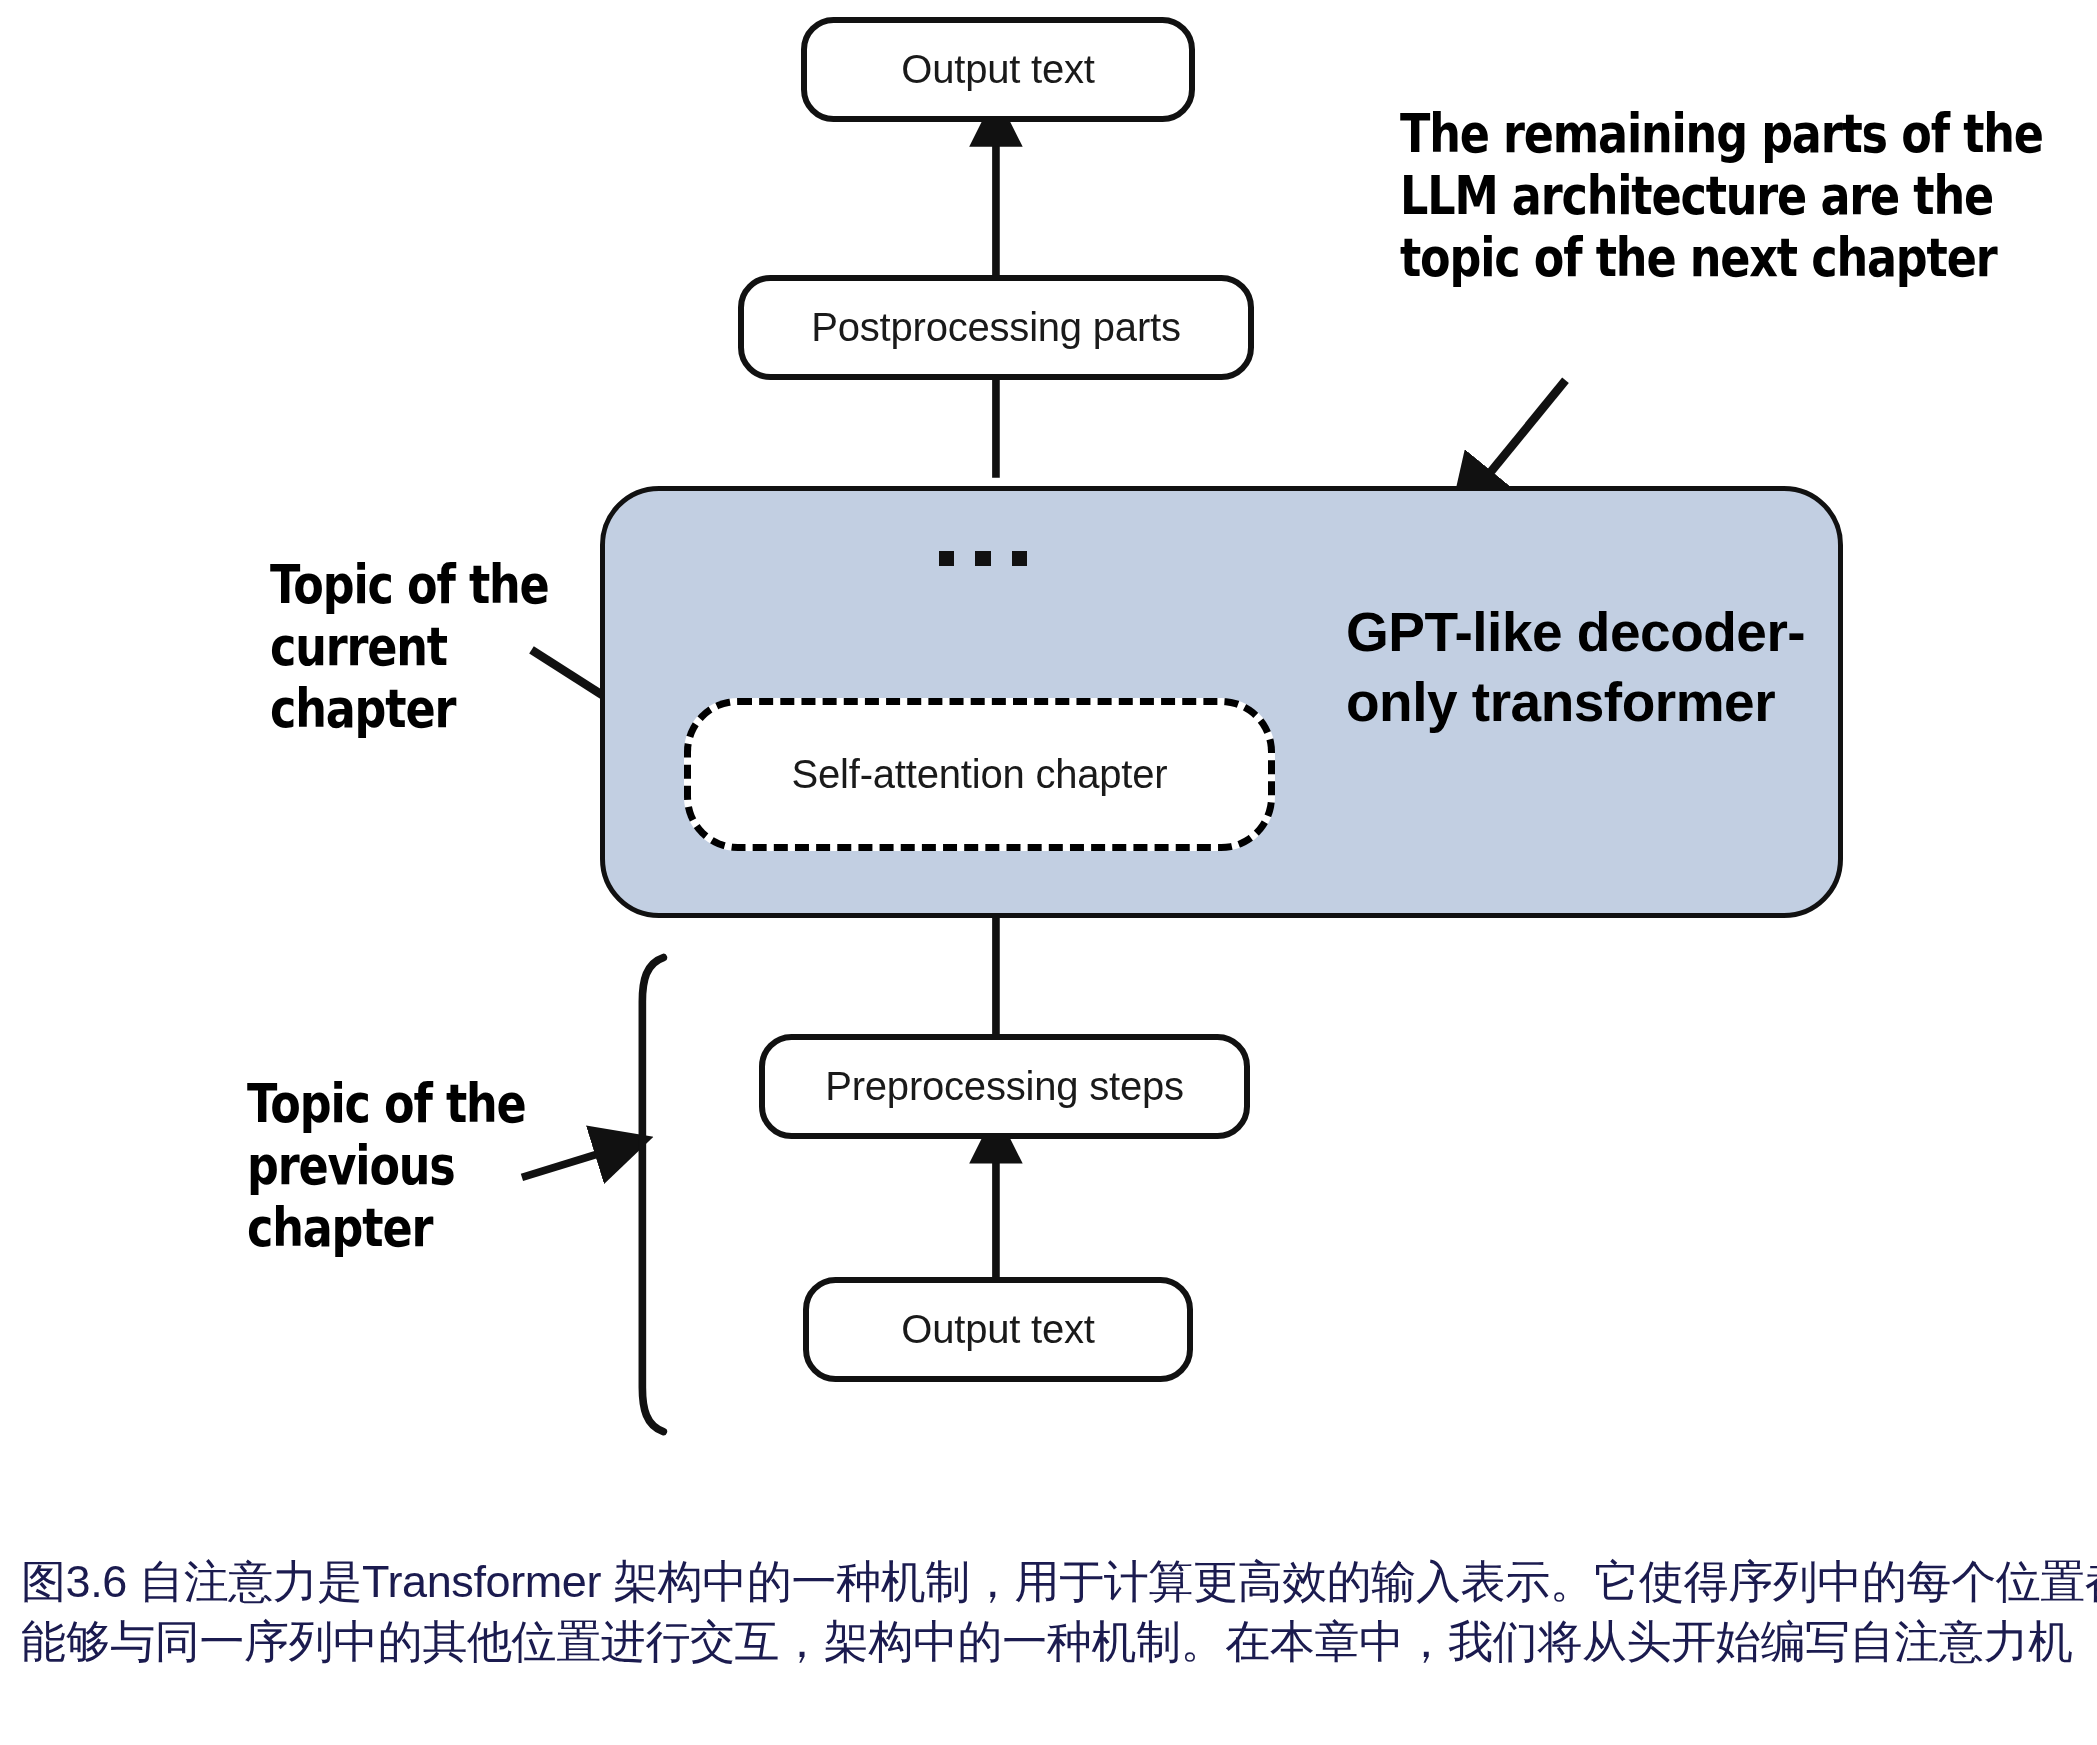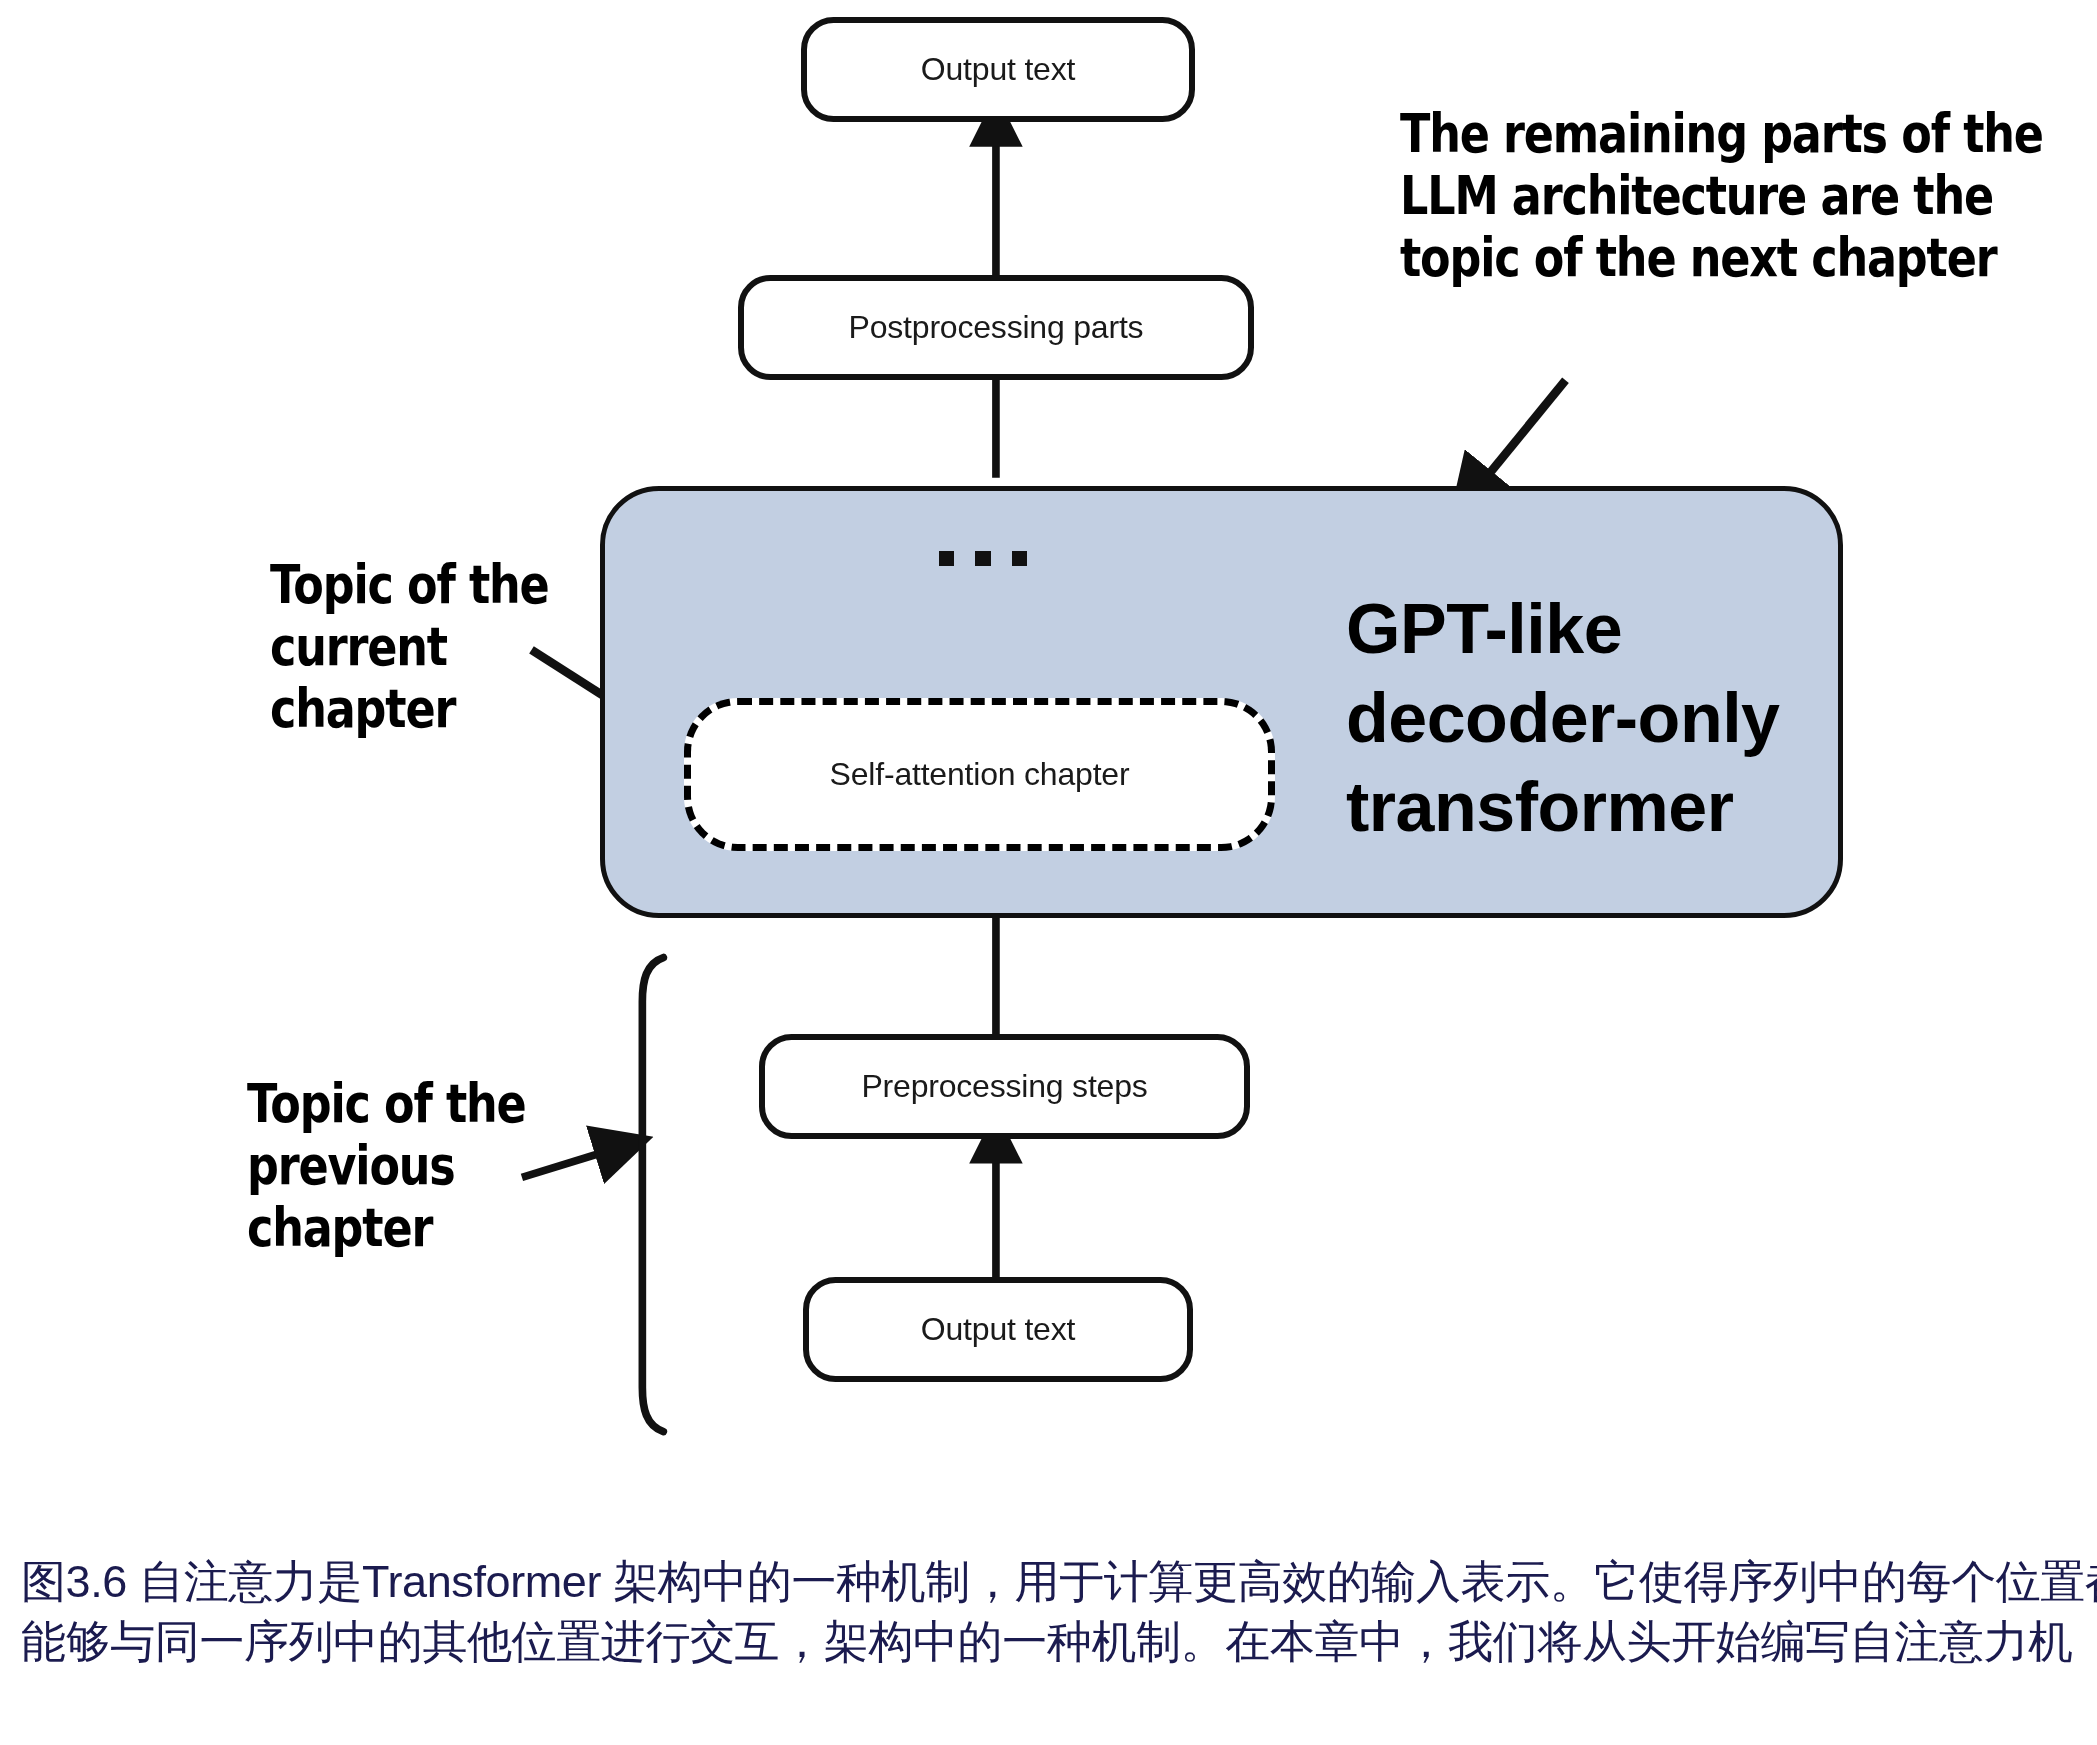--- a/index.html
+++ b/index.html
@@ -27,21 +27,21 @@
     position: absolute;
     box-sizing: border-box;
     background: #ffffff;
     border: 6.7px solid #111111;
     border-radius: 32.5px;
     display: flex;
     align-items: center;
     justify-content: center;
     color: #1a1a1a;
     font-family: "Liberation Sans", sans-serif;
-    font-size: 32px;
+    font-size: 40px;
     letter-spacing: -0.2px;
     white-space: nowrap;
   }
 
   .node-box.dashed {
     border-style: dashed;
     border-width: 7.6px;
     border-radius: 54px;
     border-color: #000000;
   }
@@ -55,26 +55,26 @@
     height: 432px;
     box-sizing: border-box;
     background: #c2cfe2;
     border: 5.7px solid #111111;
     border-radius: 59px;
   }
 
   #transformer-label {
     position: absolute;
     left: 1346px;
-    top: 585px;
+    top: 598px;
     width: 497px;
     color: #000000;
     font-family: "Liberation Sans", sans-serif;
     font-weight: bold;
-    font-size: 70px;
+    font-size: 55px;
     line-height: 1.27;
     letter-spacing: -0.5px;
   }
 
   
   #ellipsis-dots {
     position: absolute;
     left: 939px;
     top: 551px;
     display: flex;

